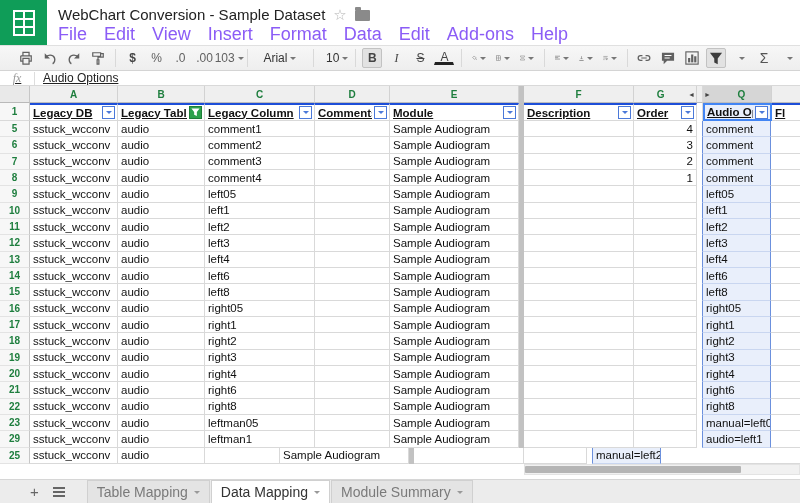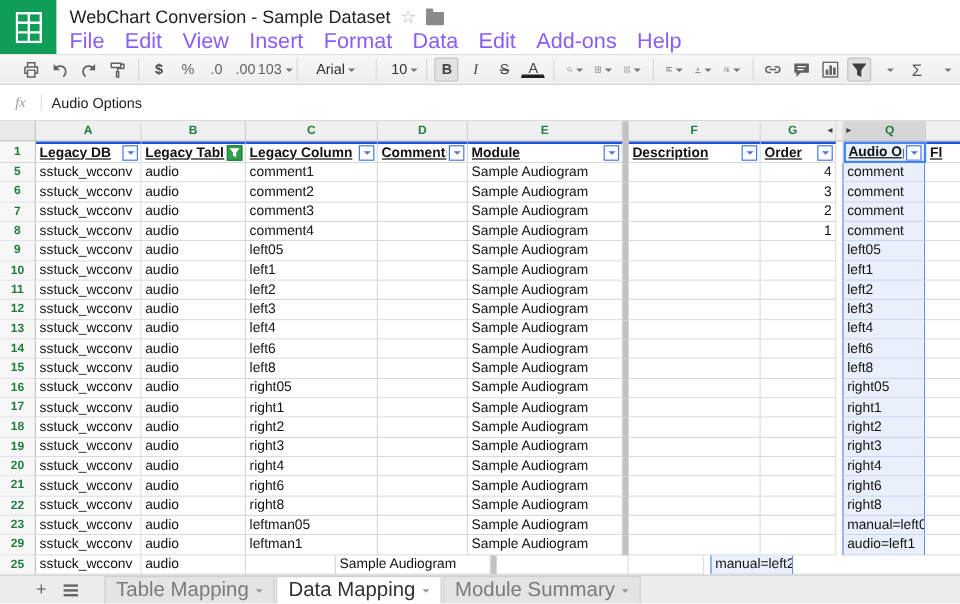--- a/index.html
+++ b/index.html
@@ -24,21 +24,21 @@
   .caret { width:0; height:0; border:3px solid transparent; border-top-color:#777; margin-left:3px; margin-top:3px; }
   .tbold { font-weight:bold; color:#444; }
   .tital { font-style:italic; font-family:"Liberation Serif",serif; color:#444; }
   .tstrike { text-decoration:line-through; color:#444; }
   .tcolor { color:#444; border-bottom:3px solid #222 !important; line-height:10px; height:14px; }
   .fontbox { width:86px; justify-content:center; padding:0 5px; color:#333; }
   .sizebox { width:42px; justify-content:space-between; padding:0 5px; color:#333; }
   .sigma { font-size:14px; color:#555; }
 
   
-  .fxbar { height:30px; background:#fff; border-bottom:1px solid #d9d9d9; display:flex; align-items:center; }
+  .fxbar { height:15px; background:#fff; border-bottom:1px solid #d9d9d9; display:flex; align-items:center;text-decoration:underline; }
   .fx { width:34px; text-align:center; color:#9a9a9a; font-style:italic; font-family:"Liberation Serif",serif; font-size:12px; }
   .fxsep { width:1px; height:13px; background:#ddd; margin-right:8px; }
   .fxvalue { font-size:12px; color:#222; }
 
   
   .grid { position:relative; }
   .gridrow { display:flex; }
   .rh { width:30px; flex:0 0 30px; background:#f7f7f7; border-right:1px solid #c6c6c6; border-bottom:1px solid #e3e3e3; color:#1e7e3e; font-size:10px; font-weight:bold; display:flex; align-items:center; justify-content:center; }
   .corner { width:30px; flex:0 0 30px; background:#e9e9e9; border-right:1px solid #c6c6c6; border-bottom:1px solid #b9b9b9; }
   .c0{width:88px;flex:0 0 88px}.c1{width:87px;flex:0 0 87px}.c2{width:110px;flex:0 0 110px}
@@ -70,21 +70,21 @@
   .scroll-spacer { width:524px; flex:0 0 524px; background:#fff; }
   .scroll-track { flex:1; background:#f1f1f1; border:1px solid #e3e3e3; position:relative; }
   .scroll-thumb { position:absolute; left:0; top:1px; height:7px; width:216px; background:#b5b5b5; border-radius:1px; }
 
   
   .tabbar { position:absolute; left:0; bottom:0; width:800px; height:24px; background:#ececec; border-top:1px solid #d6d6d6; display:flex; align-items:center; padding-left:30px; }
   .tabbtn { color:#666; font-size:15px; margin-right:14px; display:flex; align-items:center; }
   .hamburger { display:inline-block; width:12px; height:10px; border-top:2px solid #666; border-bottom:2px solid #666; position:relative; }
   .hamburger:after { content:""; position:absolute; left:0; top:2px; width:12px; height:2px; background:#666; }
   .tabs { display:flex; height:100%; align-items:stretch; margin-left:8px; }
-  .tab { display:flex; align-items:center; padding:0 9px; font-size:17px; color:#7a7a7a; background:#e4e4e4; border:1px solid #d0d0d0; border-bottom:none; margin-right:1px;justify-content:center; }
+  .tab { display:flex; align-items:center; padding:0 9px; font-size:14px; color:#7a7a7a; background:#e4e4e4; border:1px solid #d0d0d0; border-bottom:none; margin-right:1px;justify-content:center; }
   .tab.active { background:#fff; color:#333; }
   .tab .caret { border-top-color:#999; margin-left:6px; }
 
   .icon-svg { display:block; }
   .folder { width:15px; height:11px; background:#8a8a8a; border-radius:1px; position:relative; margin-top:3px; }
   .folder:before { content:""; position:absolute; top:-3px; left:0; width:6px; height:3px; background:#8a8a8a; border-radius:1px 1px 0 0; }
 </style>
 </head>
 <body>
 

